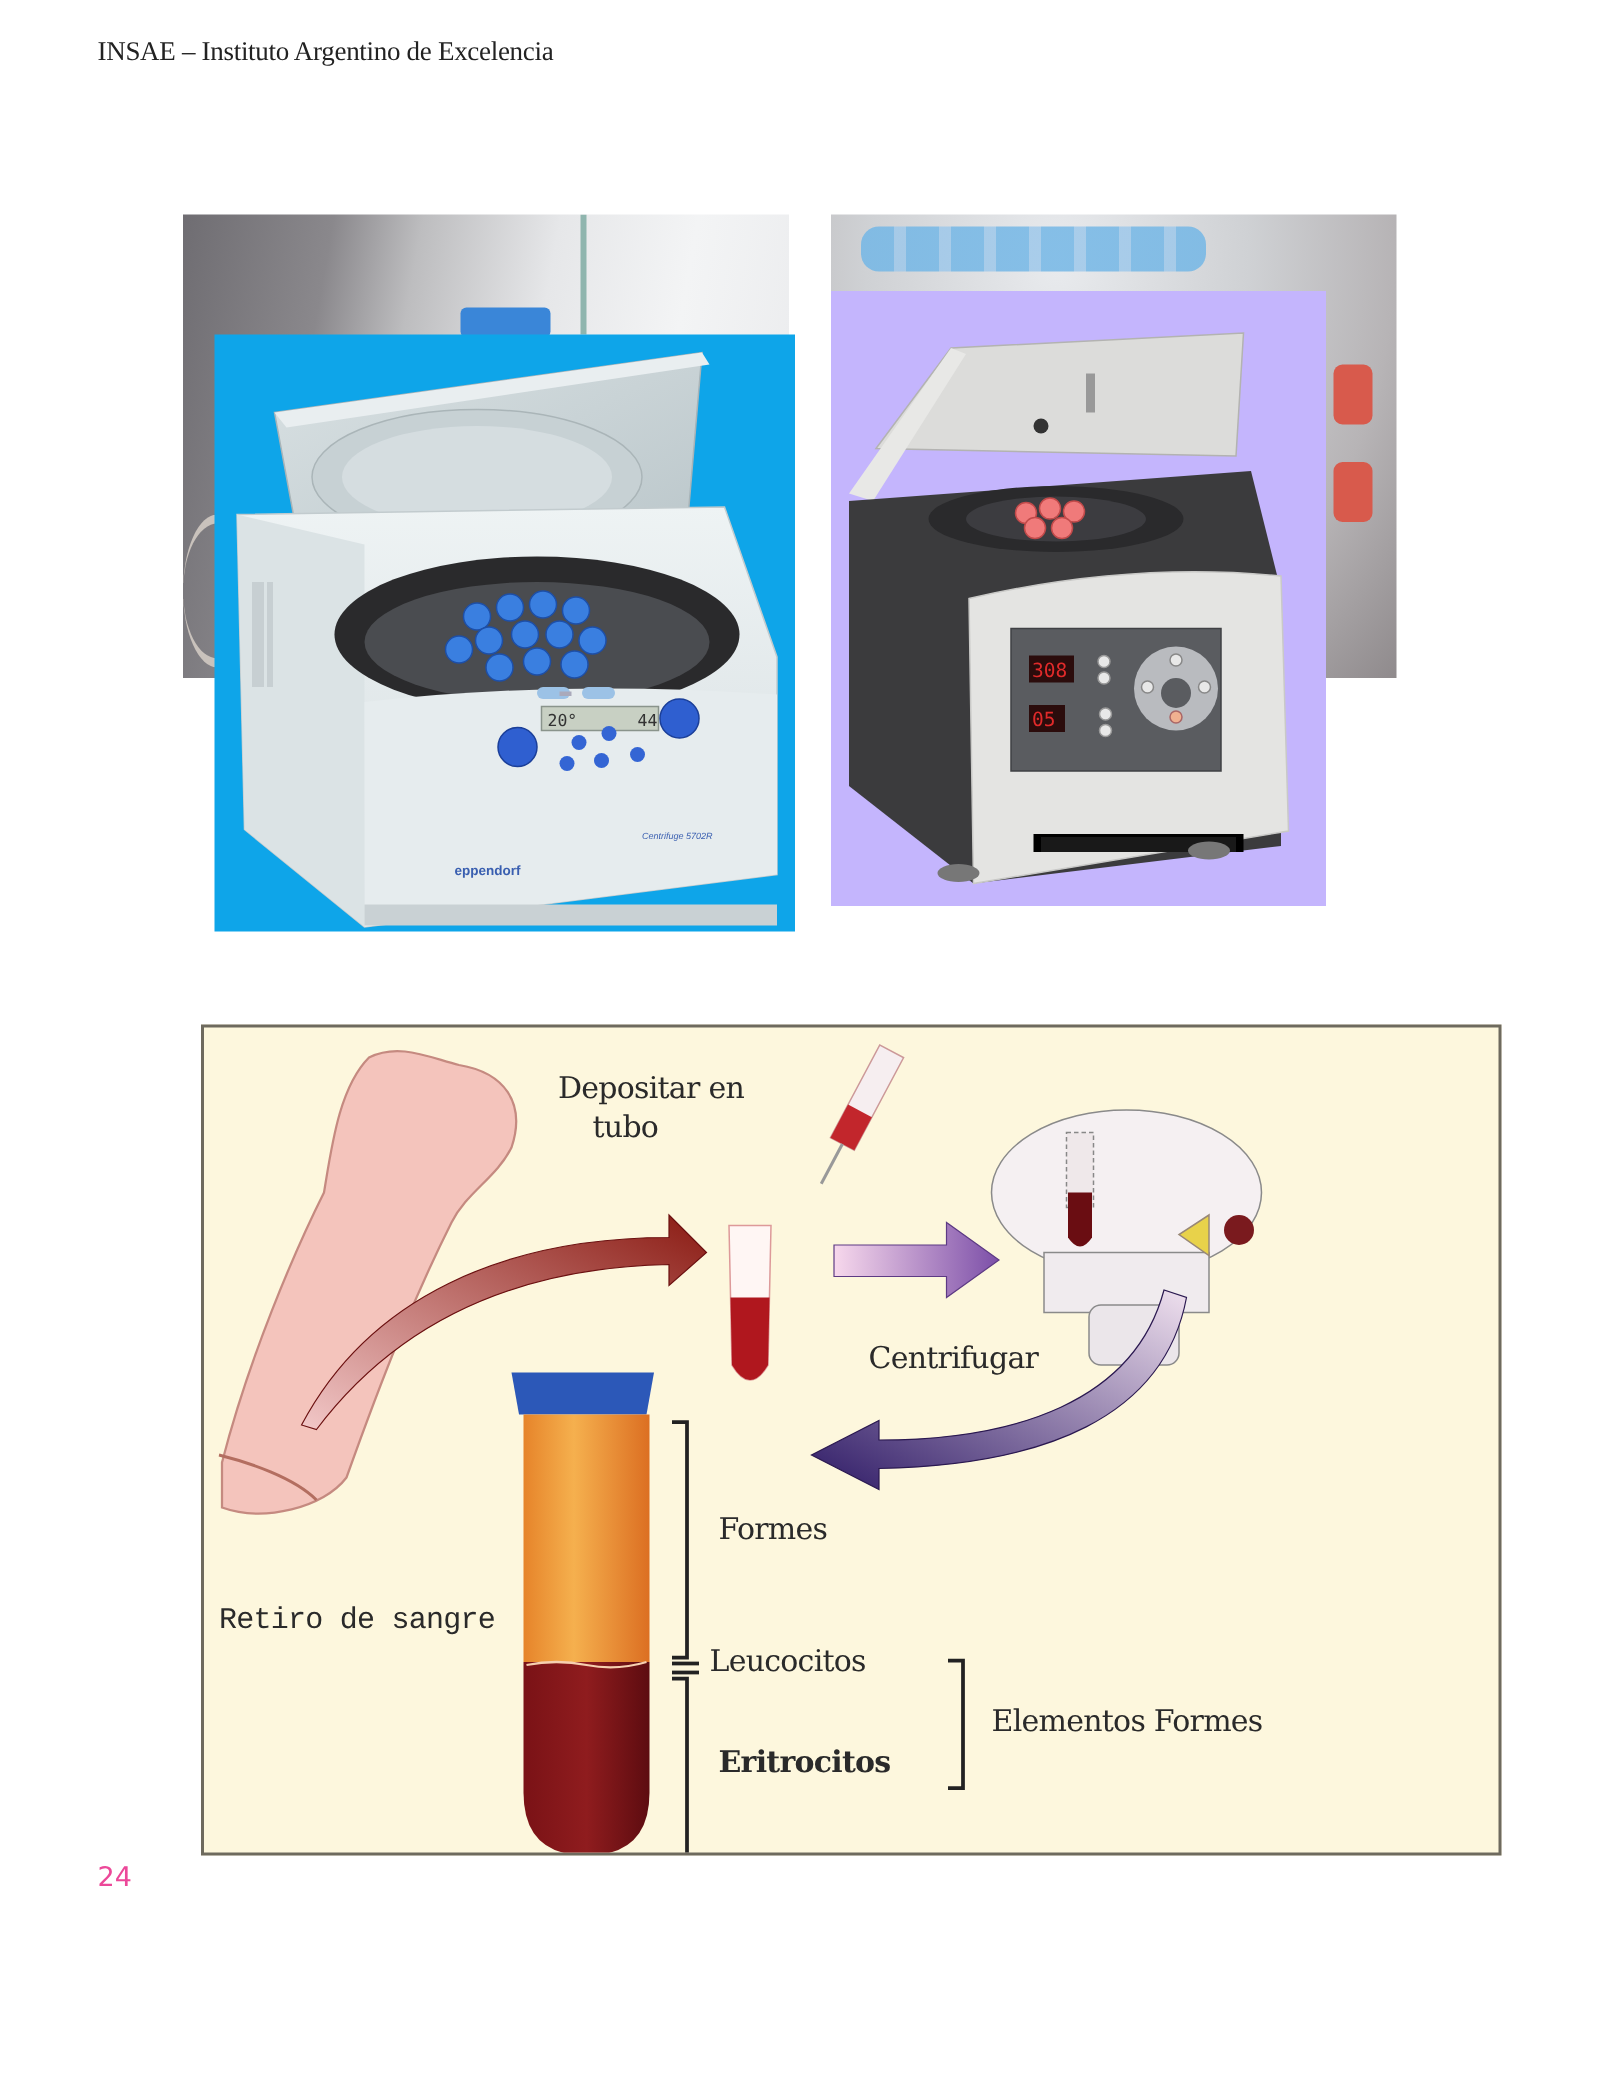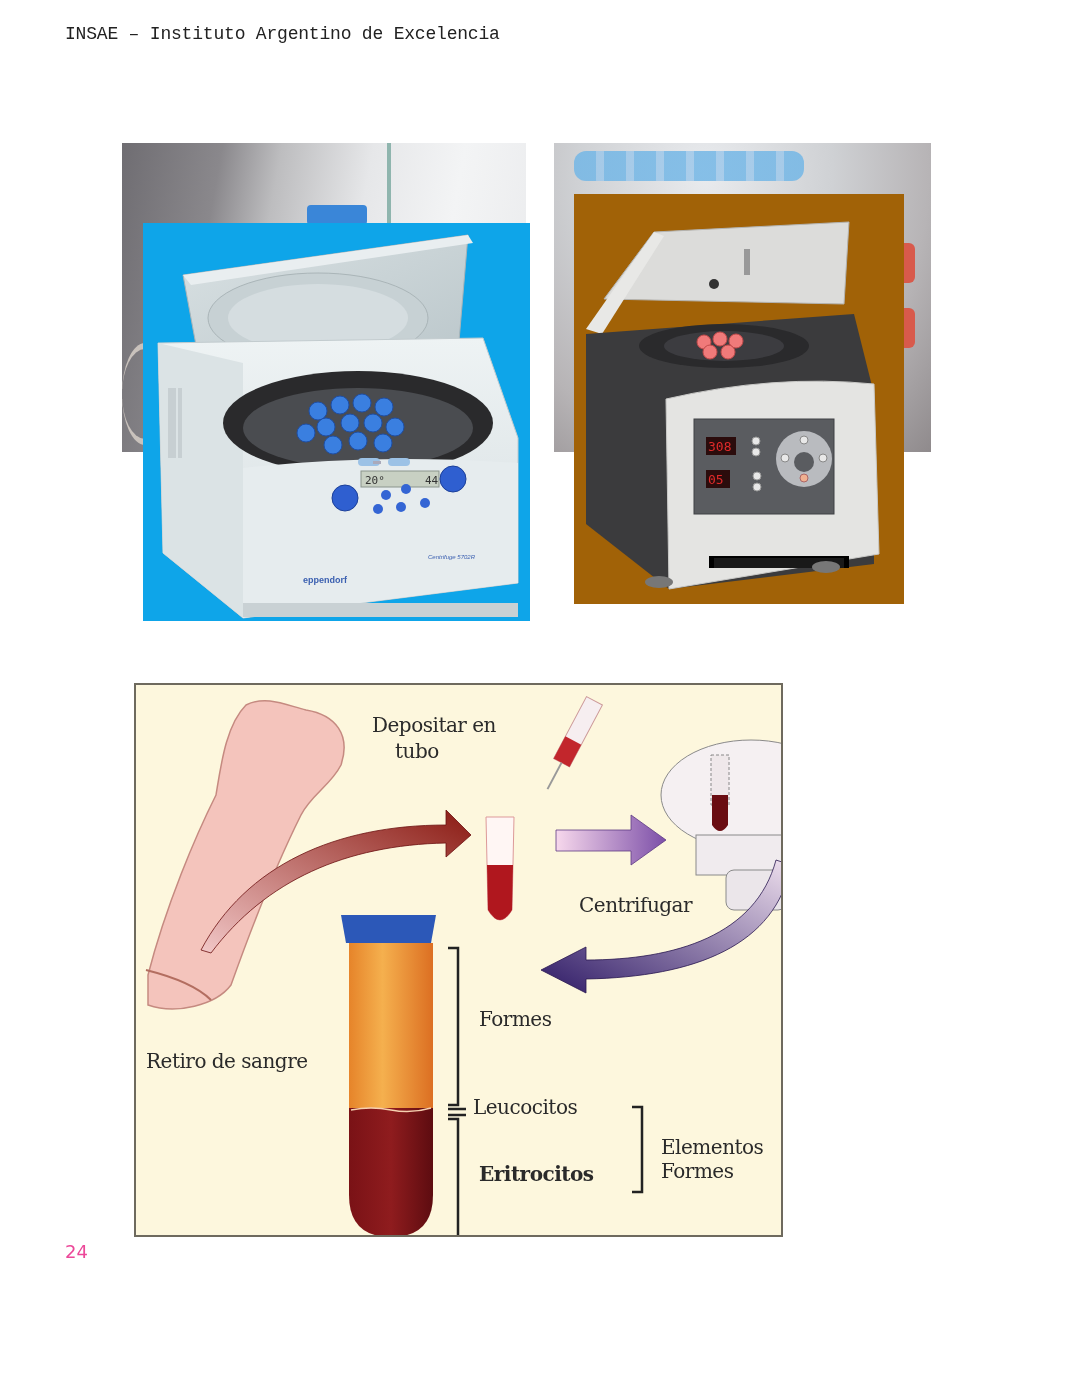--- a/index.html
+++ b/index.html
@@ -1,39 +1,39 @@
 <!DOCTYPE html>
 <html><head>
 <meta charset="utf-8">
 <style>
   html, body { margin: 0; padding: 0; background: #ffffff; }
   body { width: 1080px; height: 1397px; position: relative; overflow: hidden; font-family: "Liberation Sans", sans-serif; }
-  .header { position: absolute; left: 65px; top: 24px; font-size: 18px; color: #222; font-family: Liberation Mono, monospace; letter-spacing: -0.2px; }
+  .header { position: absolute; left: 65px; top: 24px; font-size: 18px; color: #222; font-family: Liberation Serif, serif; letter-spacing: -0.2px; }
   .page-num { position: absolute; left: 65px; top: 1241px; font-size: 18px; color: #ec4899; font-family: "DejaVu Sans", sans-serif; }
 
   
   .photo { position: absolute; overflow: hidden; }
   .photo1-bg { left: 122px; top: 143px; width: 404px; height: 309px;
     background: linear-gradient(100deg, #6f6d72 0%, #8a888c 22%, #bdbdbf 35%, #e6e7e9 55%, #f3f4f5 75%, #e9eaec 100%); }
   .photo1-bg .glass { position: absolute; left: 265px; top: 0; width: 4px; height: 80px; background: #8fb5ae; }
   .photo1-bg .cap { position: absolute; left: 185px; top: 62px; width: 60px; height: 20px; background: #3a86d8; border-radius: 4px; }
   .photo1-bg .ring { position: absolute; left: 0; top: 200px; width: 40px; height: 90px; border: 6px solid #c9c2bc; border-radius: 50%; border-left: none; }
   .photo1-fg { left: 143px; top: 223px; width: 387px; height: 398px; background: #0ea5e9; }
 
   .photo2-bg { left: 554px; top: 143px; width: 377px; height: 309px;
     background: radial-gradient(ellipse at 40% 10%, #e9ebee 0%, #cfd1d4 40%, #b7b4b6 70%, #8f8a8c 100%); }
   .photo2-bg .bluecaps { position: absolute; left: 20px; top: 8px; width: 230px; height: 30px;
     background: repeating-linear-gradient(90deg, #74b7e6 0 22px, #9ec8ea 22px 30px); border-radius: 12px; opacity: .85; }
   .photo2-bg .red1, .photo2-bg .red2 { position: absolute; width: 26px; height: 40px; background: #d85a4c; border-radius: 6px; }
   .photo2-bg .red1 { left: 335px; top: 100px; }
   .photo2-bg .red2 { left: 335px; top: 165px; }
-  .photo2-fg { left: 574px; top: 194px; width: 330px; height: 410px; background: #a16207; }
+  .photo2-fg { left: 554px; top: 194px; width: 330px; height: 410px; background: #c4b5fd; }
 
   
-  .diagram { position: absolute; left: 134px; top: 683px; width: 649px; height: 554px;
+  .diagram { position: absolute; left: 134px; top: 683px; width: 867px; height: 554px;
     background: #fdf7dd; border: 2px solid #6e6a5e; box-sizing: border-box; overflow: hidden; }
   .dlabel { position: absolute; font-family: "DejaVu Serif", serif; color: #2a2a2a; font-size: 20px; letter-spacing: -0.5px; }
 </style>
 </head>
 <body>
 
 <div class="header">INSAE – Instituto Argentino de Excelencia</div>
 
 <div class="photo photo1-bg">
   <div class="glass"></div>
@@ -215,20 +215,20 @@
     <path d="M312,263 L322,263 L322,420 L312,420" fill="none" stroke="#222" stroke-width="2.5"></path>
     <line x1="312" y1="424" x2="330" y2="424" stroke="#222" stroke-width="2.5"></line>
     <line x1="312" y1="430" x2="330" y2="430" stroke="#222" stroke-width="2.5"></line>
     <path d="M312,434 L322,434 L322,552 L312,552" fill="none" stroke="#222" stroke-width="2.5"></path>
     <path d="M496,422 L506,422 L506,507 L496,507" fill="none" stroke="#222" stroke-width="2.5"></path>
   </svg>
 
   <div class="dlabel" style="left:236px;top:28px;">Depositar en</div>
   <div class="dlabel" style="left:259px;top:54px;">tubo</div>
   <div class="dlabel" style="left:443px;top:208px;">Centrifugar</div>
-  <div class="dlabel" style="left:10px;top:364px;">Retiro de sangre</div>
+  <div class="dlabel" style="left:10px;top:384px;font-family:Liberation Mono, monospace;">Retiro de sangre</div>
   <div class="dlabel" style="left:343px;top:322px;">Formes</div>
   <div class="dlabel" style="left:337px;top:410px;">Leucocitos</div>
   <div class="dlabel" style="left:343px;top:477px;font-weight:bold;">Eritrocitos</div>
   <div class="dlabel" style="left:525px;top:450px;">Elementos Formes</div>
 </div>
 
 <div class="page-num">24</div>
 
 </body></html>

